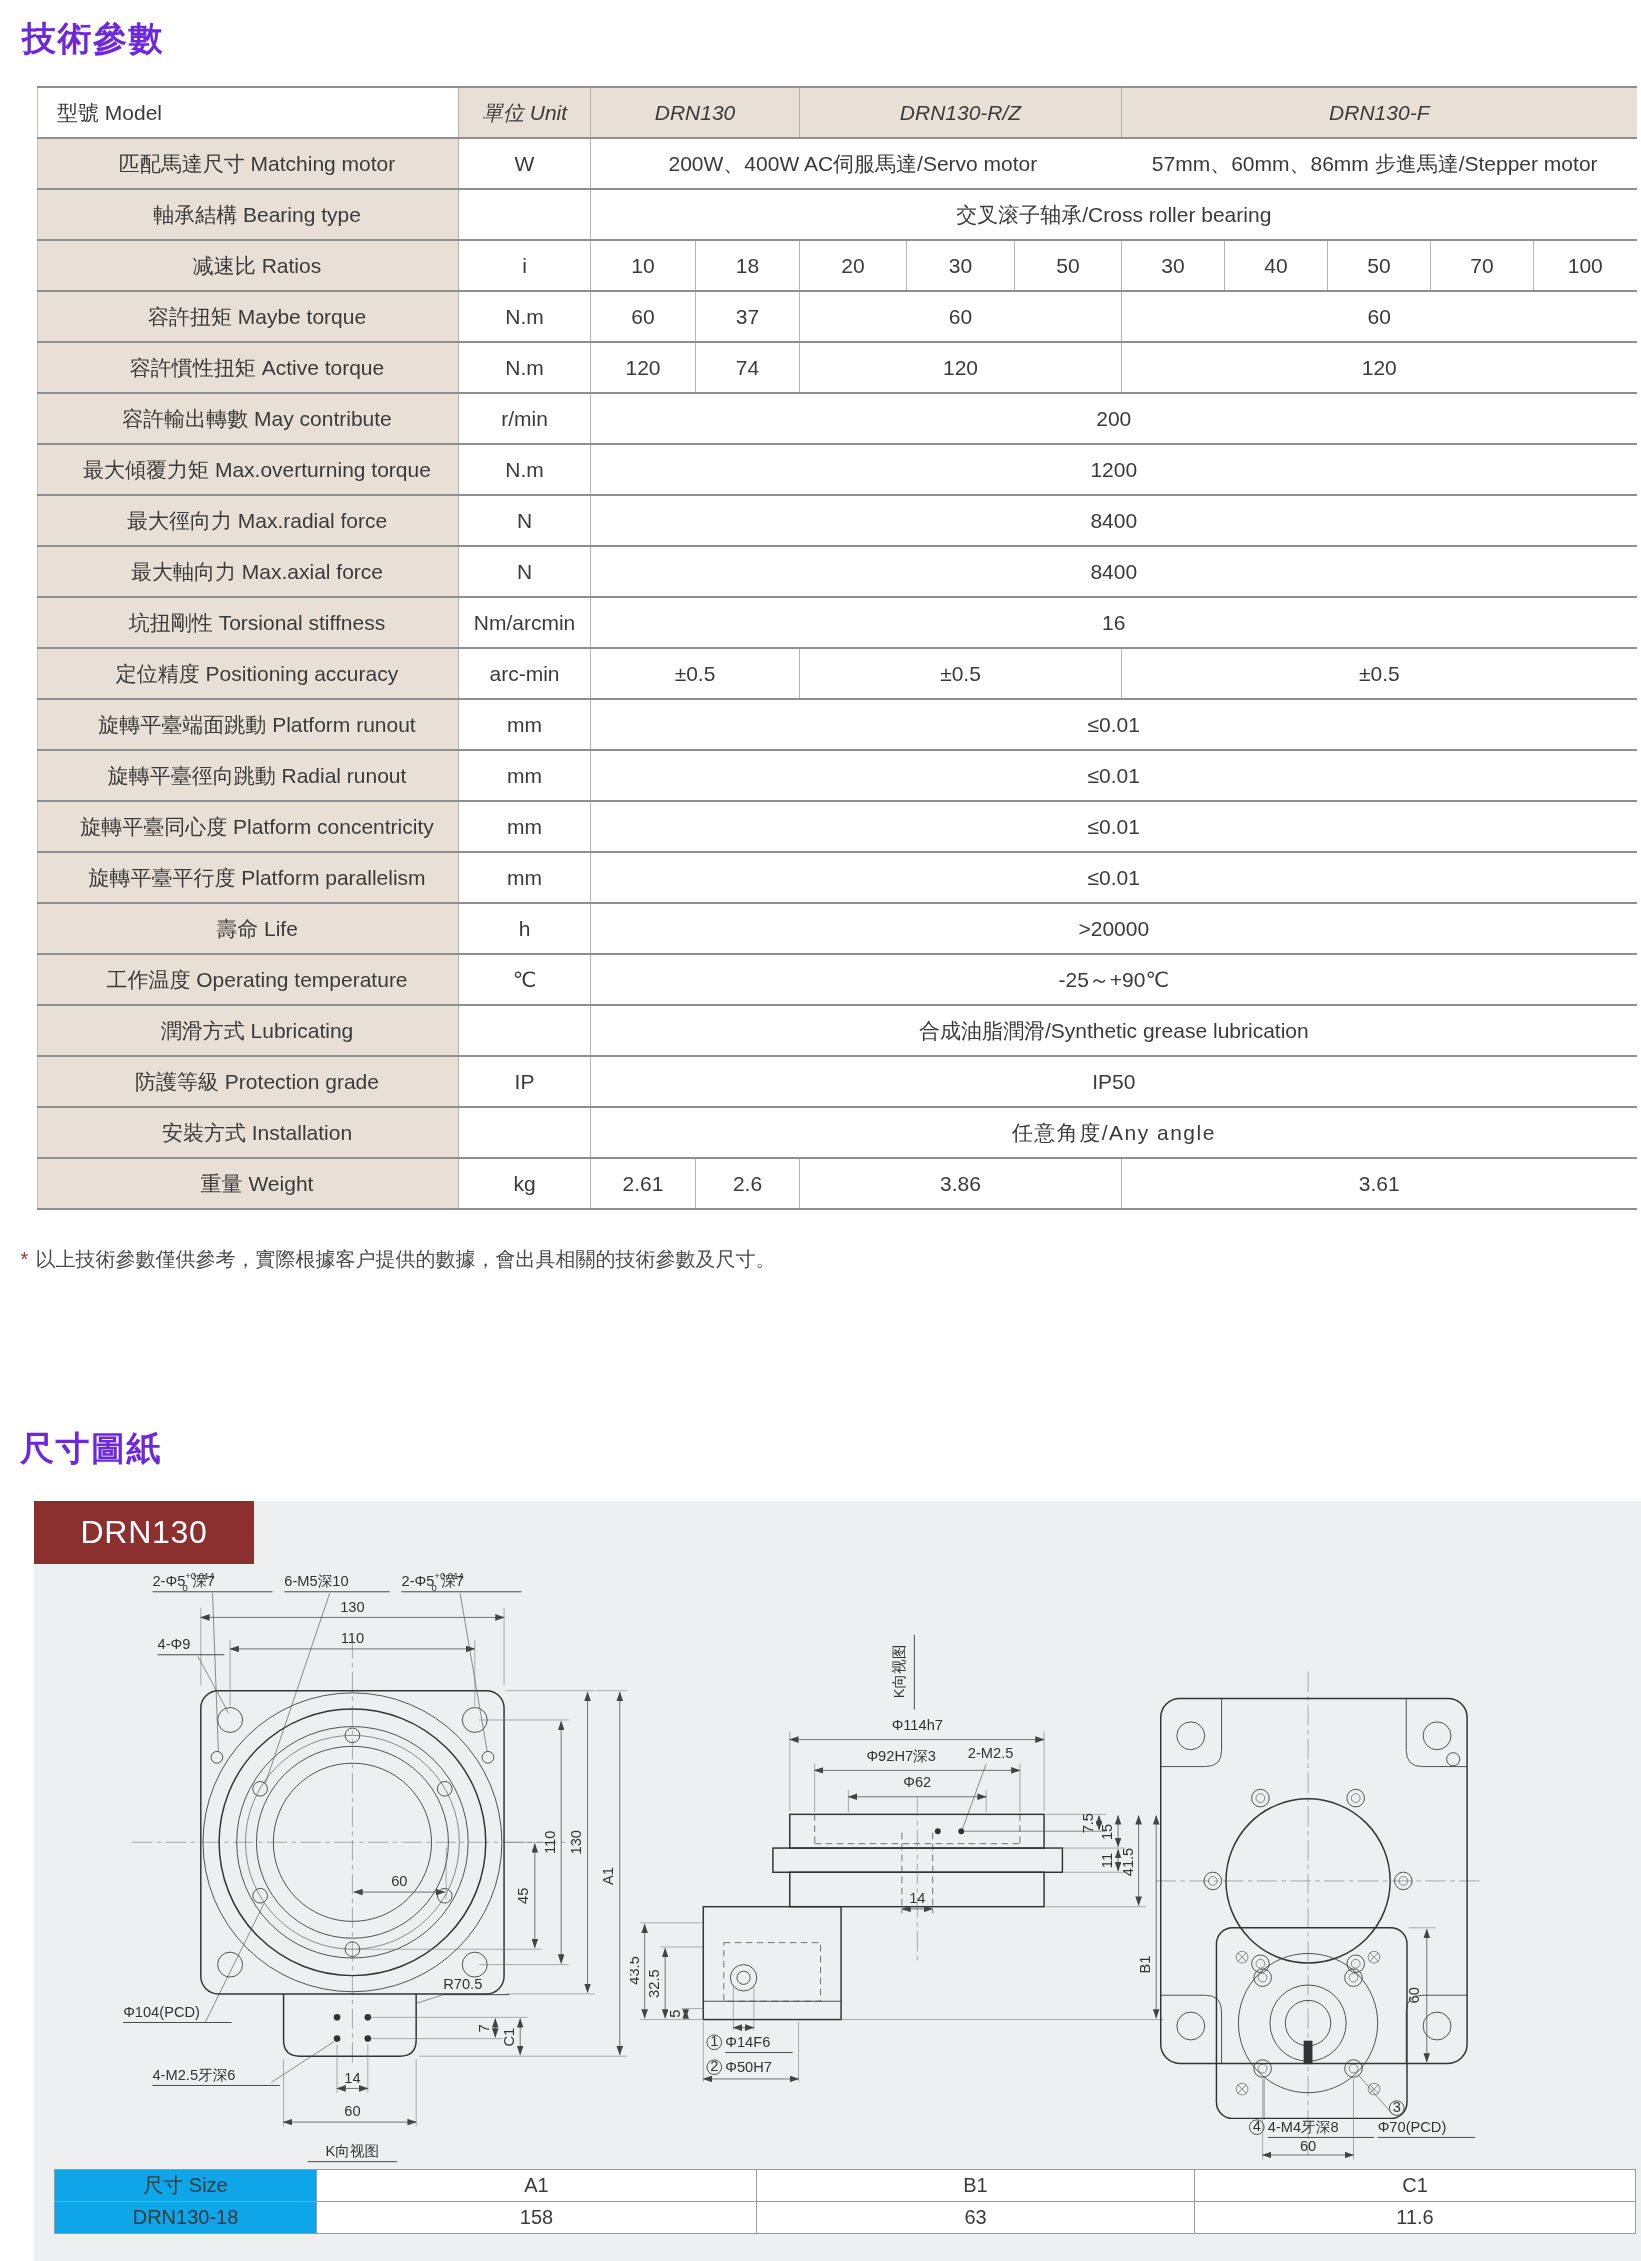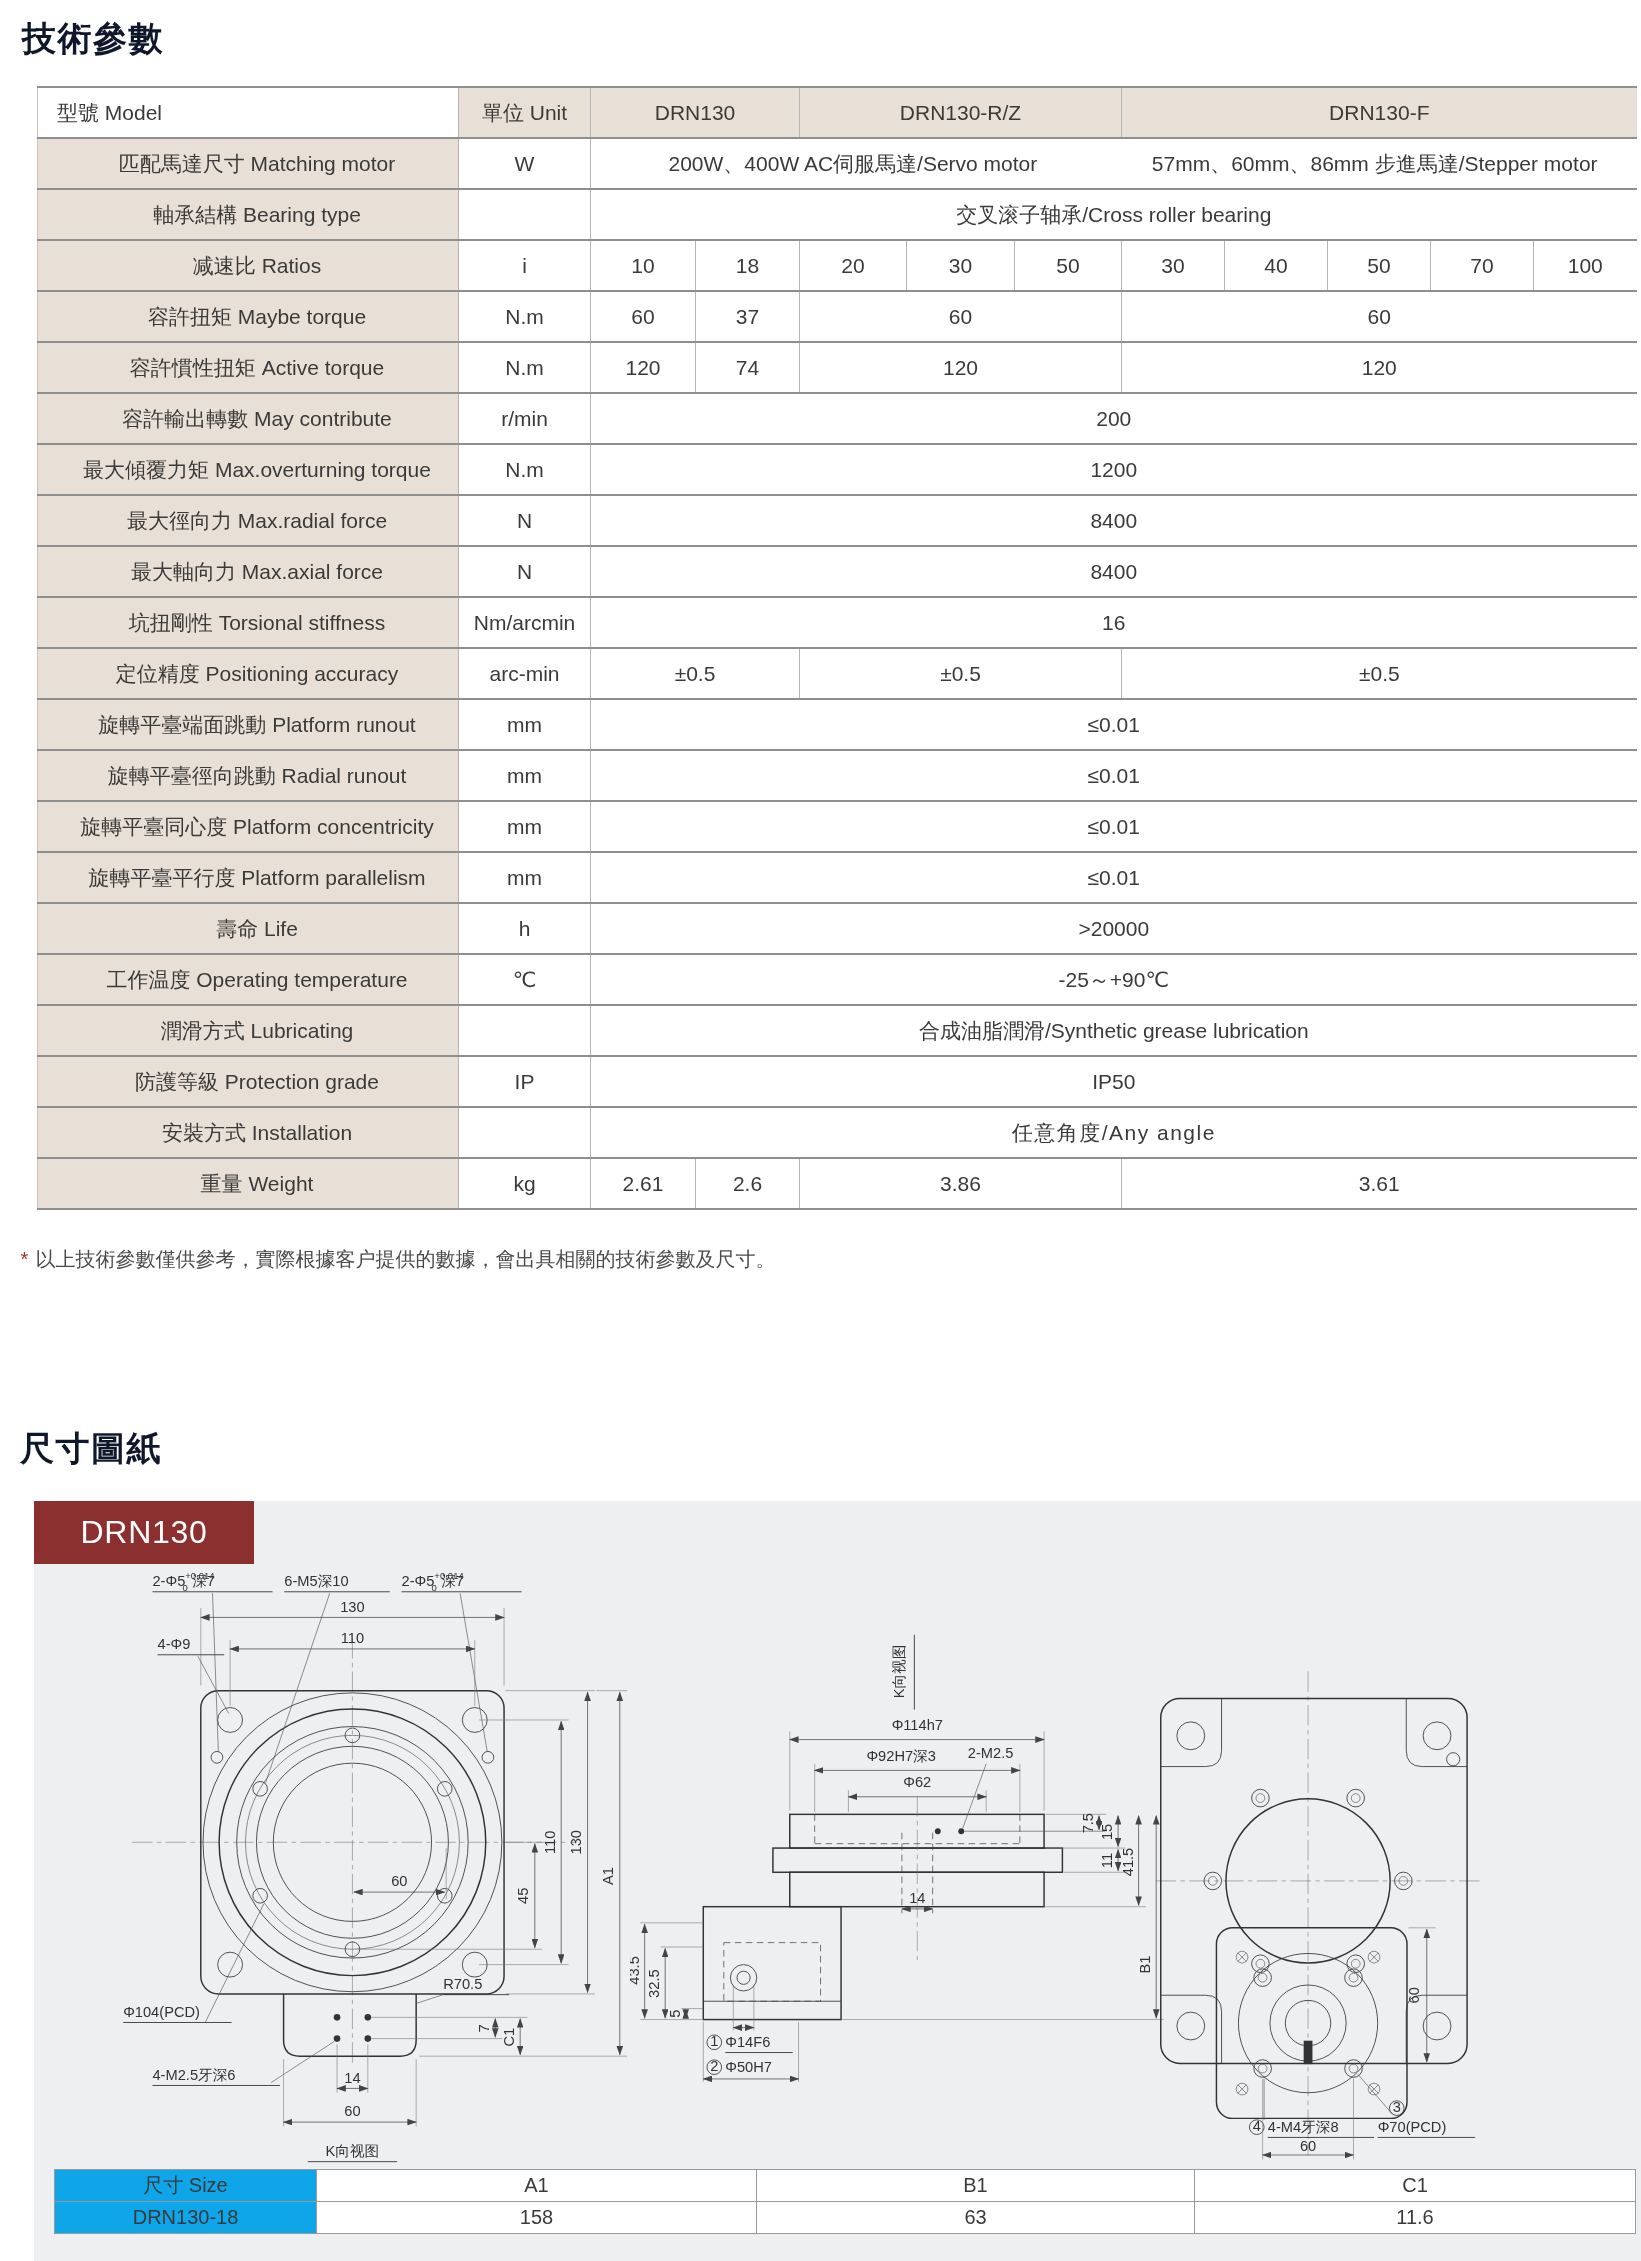--- a/index.html
+++ b/index.html
@@ -1,32 +1,32 @@
 <!DOCTYPE html>
 <html style="font-size:11.7px"><head>
 <meta charset="utf-8">
 <style>
   html,body{margin:0;padding:0;}
   body{
     width:1642px;height:2261px;position:relative;background:#ffffff;
     font-family:"Liberation Sans","DejaVu Sans",sans-serif;color:#3a3a3a;
   }
   .abs{position:absolute;}
-  .h1{font-size:34px;font-weight:700;color:#0f172a;letter-spacing:1.5px;}
+  .h1{font-size:34px;font-weight:700;color:#6d28d9;letter-spacing:1.5px;}
   
   table.spec{border-collapse:collapse;table-layout:fixed;width:1598px;
     border-top:2.2px double #8f8f8f;font-size:21px;}
   table.spec td{border-bottom:2.2px double #8f8f8f;height:47px;text-align:center;
     vertical-align:middle;overflow:hidden;white-space:nowrap;}
   table.spec td+td{border-left:0.7px solid #b5b5b5;}
   table.spec td.lab{background:#e8e0d6;text-align:center;padding-left:19px;
     border-left:0.7px solid #c9c2b8;}
   table.spec td.labw{background:#ffffff;text-align:left;padding-left:19px;
     border-left:0.7px solid #c9c2b8;}
-  table.spec td.mod{background:#e8e0d6;}
+  table.spec td.mod{background:#e8e0d6;font-style:italic;}
   .mm{display:flex;width:100%;}
   .mm span{flex:1;text-align:center;}
   .sp{letter-spacing:1.5px;}
   
   .foot{font-size:20px;color:#4a4a4a;}
   .foot .star{color:#b03030;margin-right:7.3px;}
   
   .panel{background:#edeff1;}
   .badge{background:#8b2f2f;color:#ffffff;font-size:32px;display:flex;
     align-items:center;justify-content:center;letter-spacing:0.7px;}

